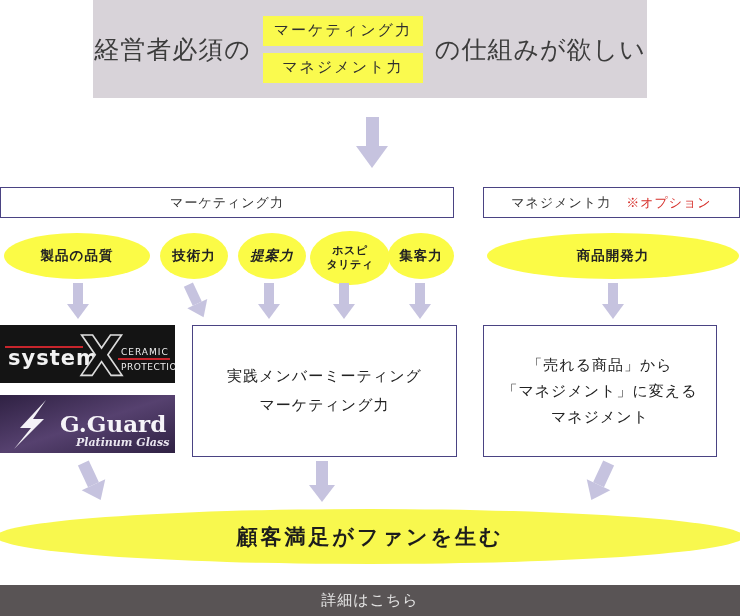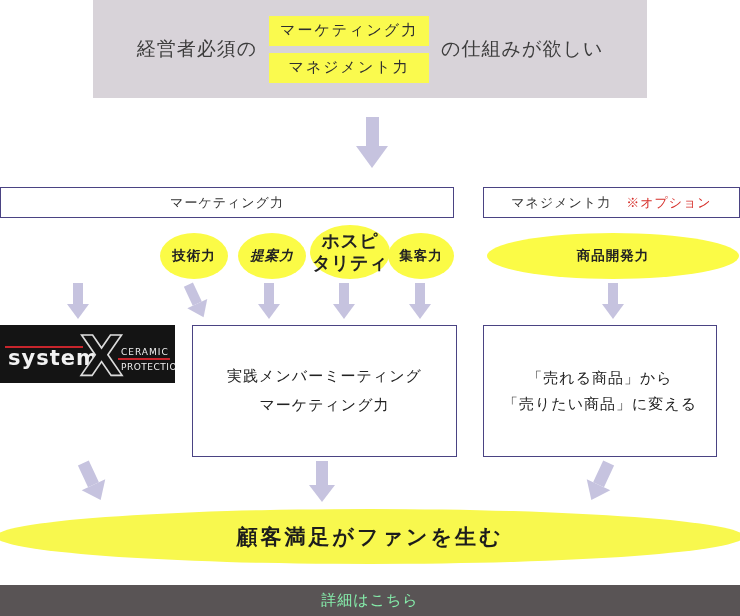--- a/index.html
+++ b/index.html
@@ -2,21 +2,21 @@
 <html><head>
 <meta charset="utf-8">
 <style>
   * { margin:0; padding:0; box-sizing:border-box; }
   body { background:#ffffff; font-family:"DejaVu Serif", serif; }
   .canvas { position:relative; width:740px; height:616px; background:#ffffff; overflow:hidden; margin:0 auto; }
 
   
   .banner { position:absolute; left:93px; top:0; width:554px; height:98px; background:#d8d3d9;
             display:flex; align-items:center; justify-content:center; gap:12px; }
-  .banner-text { font-size:19px; color:#3c3c3c; letter-spacing:1px; }
+  .banner-text { font-size:25px; color:#3c3c3c; letter-spacing:1px; }
   .tag-col { display:flex; flex-direction:column; gap:7px; }
   .tag { width:160px; height:30px; background:#fafa4e; display:flex; align-items:center; justify-content:center;
          font-size:15px; color:#2f2f2f; letter-spacing:2px; }
 
   
   .arrow { position:absolute; display:flex; flex-direction:column; align-items:center; }
   .arrow .shaft { background:#c6c3df; }
   .arrow .head { width:0; height:0; }
   .arrow-lg .shaft { width:13px; height:29px; }
   .arrow-lg .head { border-left:16px solid transparent; border-right:16px solid transparent; border-top:22px solid #c6c3df; }
@@ -43,21 +43,21 @@
   .hdr-right { left:483px; width:257px; }
   .hdr .note { color:#d6302b; margin-left:15px; }
 
   
   .ell { position:absolute; top:233px; height:46px; border-radius:50%; background:#fbfb46;
          display:flex; flex-direction:column; align-items:center; justify-content:center;
          font-size:13.5px; font-weight:600; color:#222; letter-spacing:1px; text-align:center; }
   .f0 { left:4px;   width:146px; }
   .f1 { left:160px; width:68px; }
   .f2 { left:238px; width:68px;font-style:italic; }
-  .f3 { left:310px; width:80px; top:225px; height:54px; font-size:18px; line-height:1.25; letter-spacing:0.5px; }
+  .f3 { left:310px; width:80px; top:231px; height:54px; font-size:11px; line-height:1.25; letter-spacing:0.5px; }
   .f4 { left:388px; width:66px; }
   .f5 { left:487px; width:252px;justify-content:center; }
 
   
   .cbox { position:absolute; top:325px; height:132px; border:1px solid #4a4383; background:#ffffff;
           display:flex; flex-direction:column; align-items:center; justify-content:center;
           font-size:15px; color:#222; letter-spacing:1px; text-align:center; }
   .box-mkt { left:192px; width:265px; line-height:1.95; }
   .box-mgt { left:483px; width:234px; line-height:1.75; }
 
@@ -67,21 +67,21 @@
   .logo svg { display:block; }
 
   
   .result { position:absolute; left:-4px; top:509px; width:748px; height:55px; border-radius:50%;
             background:#f8f84e; display:flex; align-items:center; justify-content:center;
             font-size:21px; font-weight:bold; color:#1c1c1c; letter-spacing:3px; }
 
   
   .footer { position:absolute; left:0; top:585px; width:740px; height:31px; background:#595455;
             display:flex; align-items:center; justify-content:center; cursor:pointer;
-            font-family:"Liberation Sans", sans-serif; font-size:15px; color:#86efac; letter-spacing:1px; }
+            font-family:"Liberation Sans", sans-serif; font-size:15px; color:#e5e5e5; letter-spacing:1px; }
 </style>
 </head>
 <body>
 
 <div class="canvas">
 
   <div class="banner">
     <span class="banner-text">経営者必須の</span>
     <div class="tag-col">
       <span class="tag">マーケティング力</span>
@@ -96,20 +96,23 @@
   </div>
 
   <div class="hdr hdr-left">
     <span>マーケティング力</span>
   </div>
   <div class="hdr hdr-right">
     <span>マネジメント力</span>
     <span class="note">※オプション</span>
   </div>
 
+  <div class="ell f0">
+    <span>製品の品質</span>
+  </div>
   <div class="ell f1">
     <span>技術力</span>
   </div>
   <div class="ell f2">
     <span>提案力</span>
   </div>
   <div class="ell f3">
     <span>ホスピ</span>
     <span>タリティ</span>
   </div>
@@ -150,29 +153,45 @@
       <rect x="0" y="0" width="175" height="58" fill="#141414"></rect>
       <rect x="5" y="21" width="78" height="2" fill="#c8252c"></rect>
       <text x="8" y="40" font-family="DejaVu Sans, sans-serif" font-size="21" font-weight="bold" letter-spacing="1" fill="#f2f2f2">system</text>
       <text x="80" y="50" font-family="DejaVu Sans, sans-serif" font-size="56" font-weight="bold" fill="#141414" stroke="#dcdcdc" stroke-width="1.6">X</text>
       <rect x="118" y="33" width="52" height="2" fill="#c8252c"></rect>
       <text x="121" y="30" font-family="DejaVu Sans, sans-serif" font-size="9" letter-spacing="1" fill="#f0f0f0">CERAMIC</text>
       <text x="121" y="45" font-family="DejaVu Sans, sans-serif" font-size="9" letter-spacing="0.5" fill="#f0f0f0">PROTECTION</text>
     </svg>
   </div>
 
+  <div class="logo logo-gg">
+    <svg width="175" height="58" viewBox="0 0 175 58">
+      <defs>
+        <linearGradient id="gg" x1="0" y1="0" x2="1" y2="1">
+          <stop offset="0" stop-color="#2f2143"></stop>
+          <stop offset="0.5" stop-color="#56416f"></stop>
+          <stop offset="1" stop-color="#2f2143"></stop>
+        </linearGradient>
+      </defs>
+      <rect x="0" y="0" width="175" height="58" fill="url(#gg)"></rect>
+      <path d="M46 5 L20 33 L31 33 L14 54 L44 24 L33 24 Z" fill="#f4f2f7"></path>
+      <text x="60" y="37" font-family="DejaVu Serif, serif" font-size="23" font-weight="bold" fill="#f6f4f9">G.Guard</text>
+      <text x="76" y="51" font-family="DejaVu Serif, serif" font-size="11" font-style="italic" font-weight="bold" fill="#eae6f0">Platinum Glass</text>
+    </svg>
+  </div>
 
   <div class="cbox box-mkt">
     <span>実践メンバーミーティング</span>
     <span>マーケティング力</span>
   </div>
 
   <div class="cbox box-mgt">
     <span>「売れる商品」から</span>
-    <span>「売りたい商品」に変える</span>
+    <span>「マネジメント」に変える</span>
+    <span>マネジメント</span>
   </div>
 
   <div class="arrow arrow-md a3-0">
       <div class="shaft"></div>
       <div class="head"></div>
     </div>
   <div class="arrow arrow-md a3-1">
       <div class="shaft"></div>
       <div class="head"></div>
     </div>

